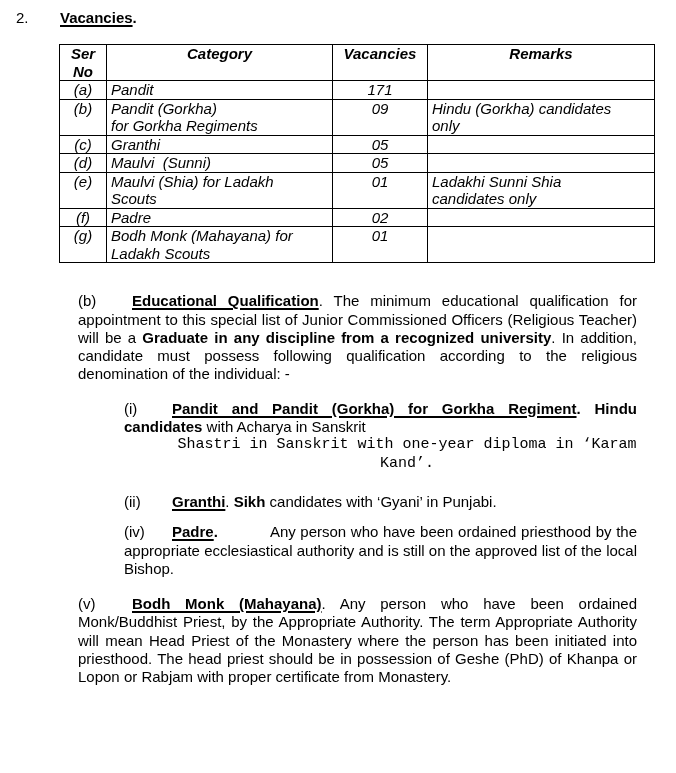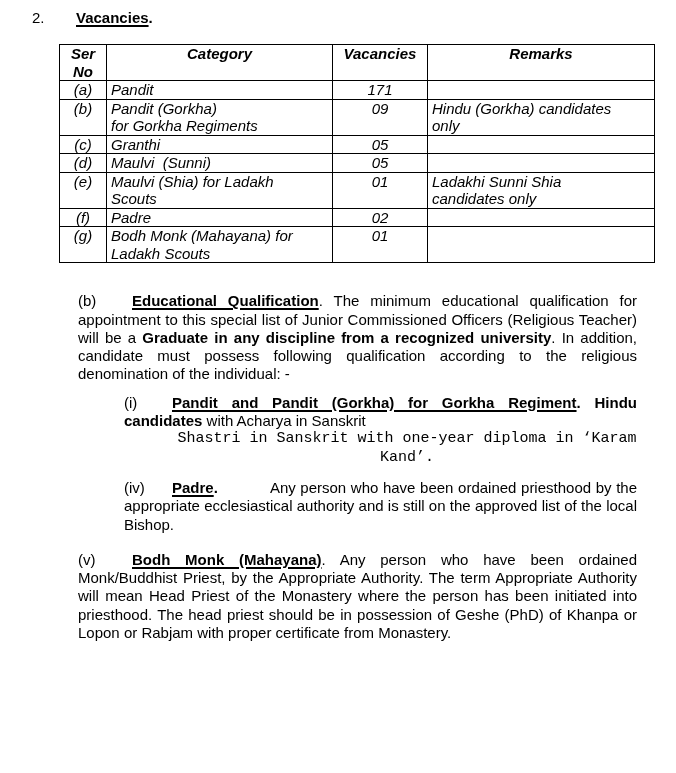--- a/index.html
+++ b/index.html
@@ -1,41 +1,41 @@
 <!DOCTYPE html>
 <html><head>
 <meta charset="utf-8">
 <style>
   html,body{margin:0;padding:0;background:#fff;}
   .page{
     width:676px;height:773px;background:#fff;color:#000;
     font-family:"Liberation Sans",sans-serif;font-size:15px;line-height:18.3px;
     position:relative;box-sizing:border-box;padding-top:9px;overflow:hidden;
   }
-  .title-line{margin-left:32px;}
+  .title-line{margin-left:16px;}
   .doc-num{display:inline-block;width:44px;}
   .b{font-weight:bold;}
   .bu{font-weight:bold;text-decoration:underline;text-underline-offset:2px;text-decoration-thickness:1.5px;}
   .tbl{
     border-collapse:collapse;table-layout:fixed;width:595px;
     margin:17px 0 16px 59px;line-height:17.5px;font-style:italic;
   }
   .tbl th,.tbl td{
     border:1.5px solid #000;padding:0 4px;vertical-align:top;
     white-space:pre-wrap;overflow:hidden;
   }
   .tbl th{font-weight:bold;text-align:center;}
   .col-ser{width:47px;} .col-cat{width:226px;} .col-vac{width:95px;} .col-rem{width:227px;}
   .cell-ser{text-align:center;}
   .cell-cat{text-align:left;padding-left:7px;}
   .cell-vac{text-align:center;}
   .cell-rem{text-align:left;padding-left:7px;}
   .para-b{margin:29px 0 0 78px;width:559px;text-align:justify;}
   .item{width:513px;margin-left:124px;text-align:justify;}
-  .item-i{margin-top:10px;}
+  .item-i{margin-top:16px;}
   .item-ii{margin-top:20px;}
   .item-iii{margin-top:19px;}
   .item-iv{margin-top:12px;}
   .para-v{margin:17px 0 0 78px;width:559px;text-align:justify;}
   .tab48{display:inline-block;width:48px;}
   .tab54{display:inline-block;width:54px;}
   .gap-iv{display:inline-block;width:52px;}
   .or-line{padding-left:121px;text-align:left;}
   .alt-line{padding-left:53px;text-align:center;font-family:Liberation Mono, monospace;}
 </style>
@@ -117,20 +117,23 @@
     <span class="tab54">(b)</span><span class="bu">Educational Qualification</span><span>. The minimum educational qualification for appointment to this special list of Junior Commissioned Officers (Religious Teacher) will be a </span><span class="b">Graduate in any discipline from a recognized university</span><span>. In addition, candidate must possess following qualification according to the religious denomination of the individual: -</span>
   </div>
 
   <div class="item item-i">
     <div>
       <span class="tab48">(i)</span><span class="bu">Pandit and Pandit (Gorkha) for Gorkha Regiment</span><span class="b">.  </span><span class="b">Hindu candidates</span><span> with Acharya in Sanskrit</span>
     </div>
     <div class="alt-line">Shastri in Sanskrit with one-year diploma in ‘Karam Kand’.</div>
   </div>
 
+  <div class="item item-ii">
+    <span class="tab48">(ii)</span><span class="bu">Granthi</span><span>. </span><span class="b">Sikh</span><span> candidates with ‘Gyani’ in Punjabi.</span>
+  </div>
 
 
   <div class="item item-iv">
     <span class="tab48">(iv)</span><span class="bu">Padre</span><span class="b">.</span><span class="gap-iv"></span><span>Any person who have been ordained priesthood by the appropriate ecclesiastical authority and is still on the approved list of the local Bishop.</span>
   </div>
 
   <div class="para-v">
     <span class="tab54">(v)</span><span class="bu">Bodh Monk (Mahayana)</span><span>. Any person who have been ordained Monk/Buddhist Priest, by the Appropriate Authority. The term Appropriate Authority will mean Head Priest of the Monastery where the person has been initiated into priesthood. The head priest should be in possession of Geshe (PhD) of Khanpa or Lopon or Rabjam with proper certificate from Monastery.</span>
   </div>
 

